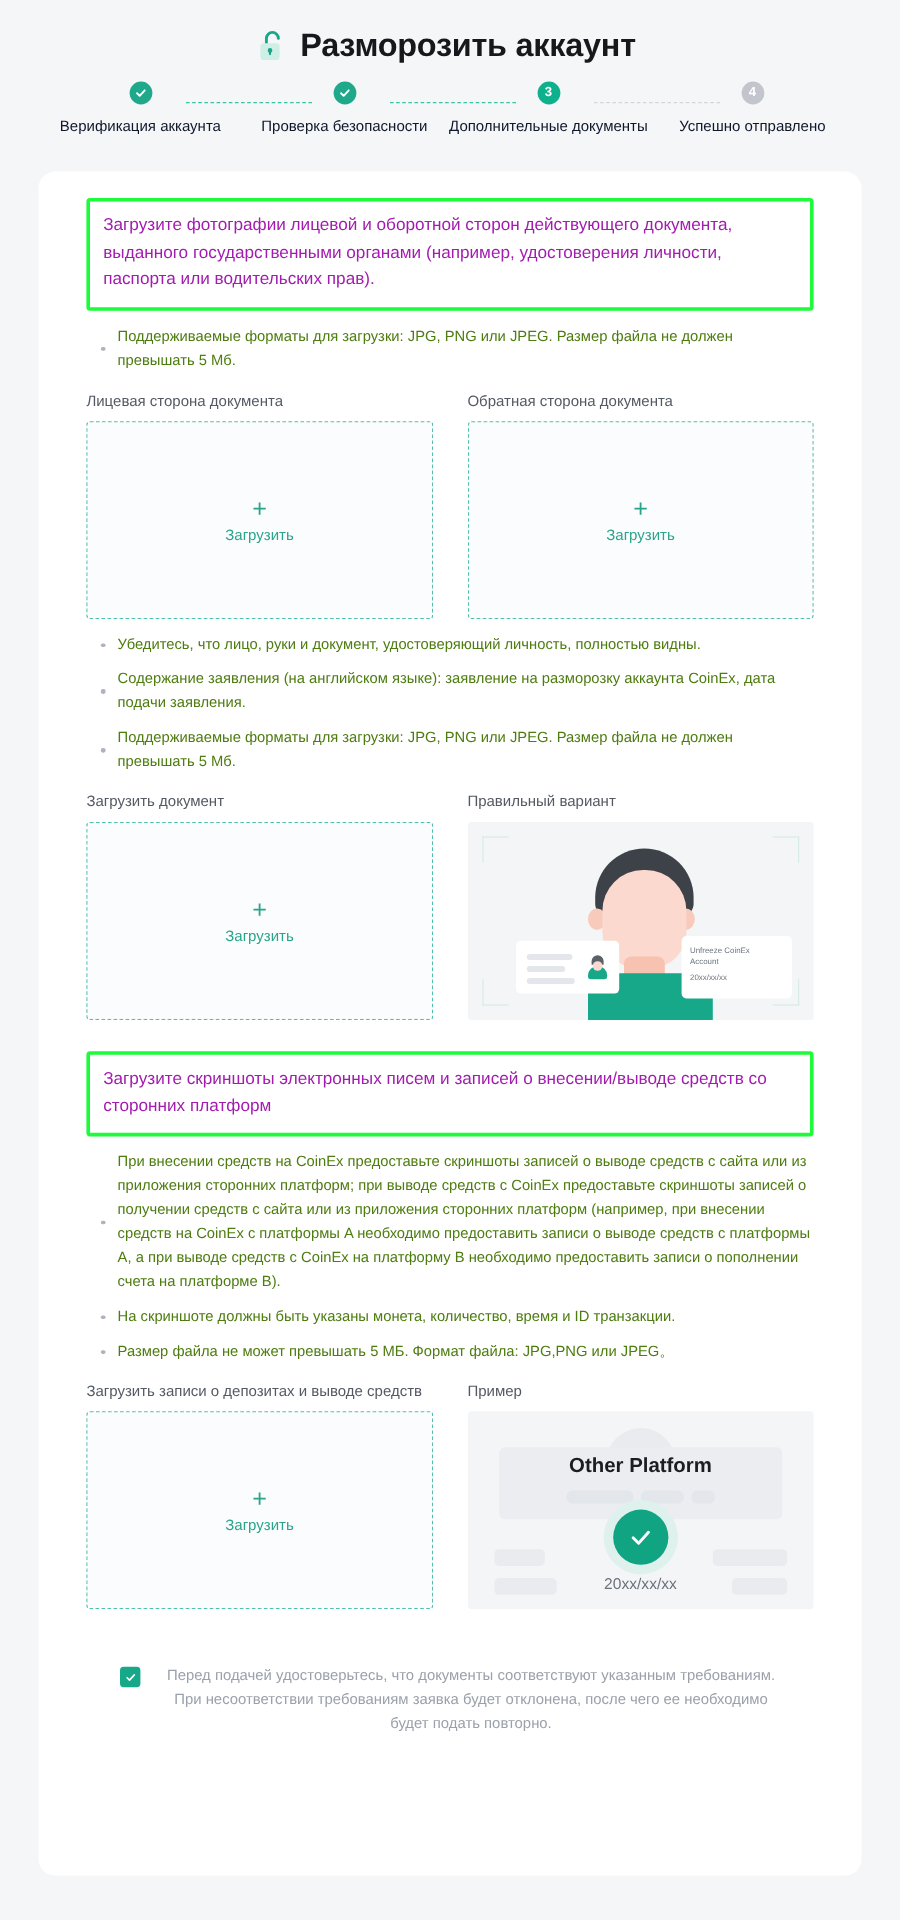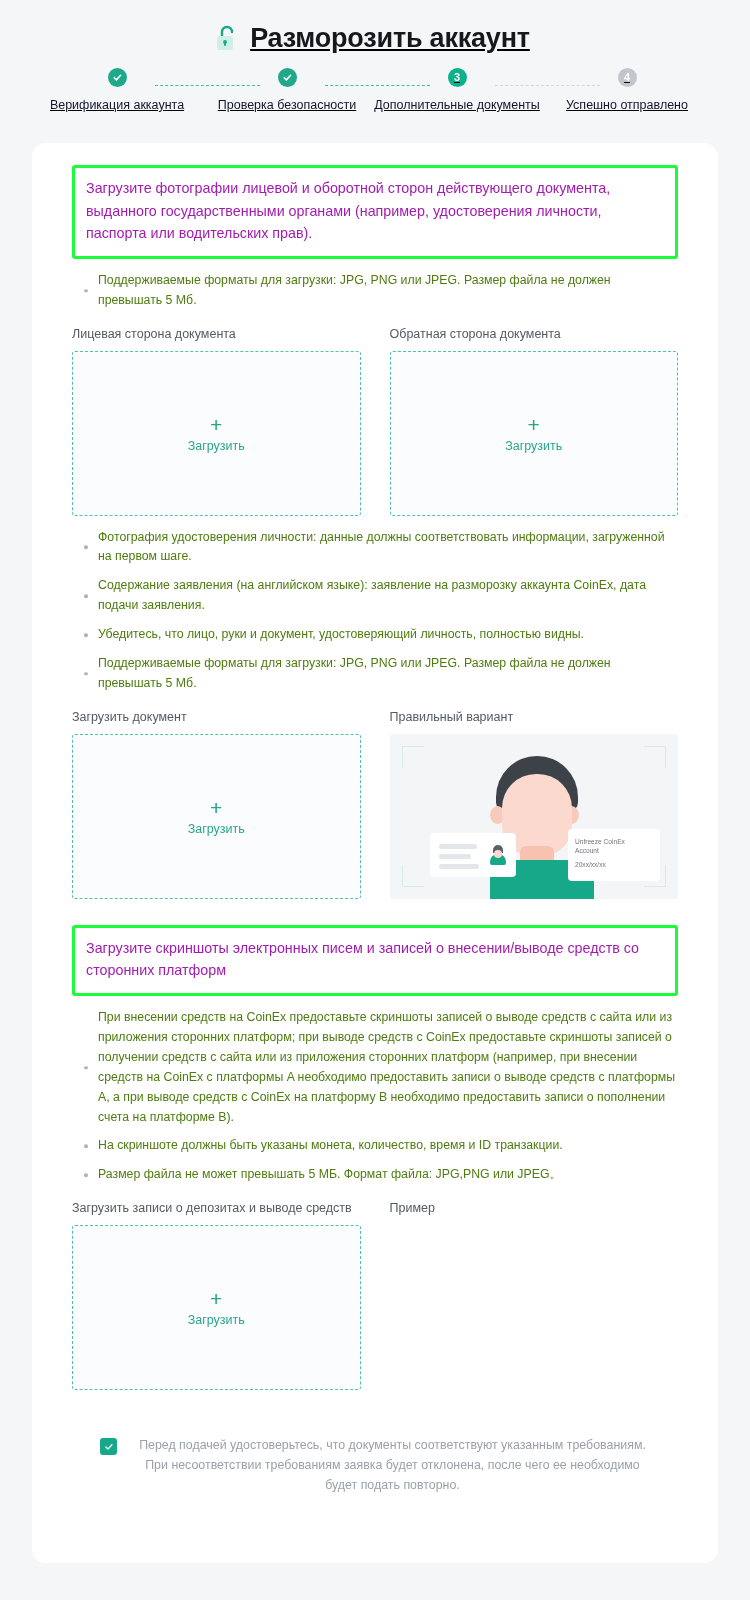--- a/index.html
+++ b/index.html
@@ -2,21 +2,21 @@
 <html lang="ru"><head>
 <meta charset="utf-8">
 <style>
   * { box-sizing: border-box; margin: 0; padding: 0; }
   html, body {
     width: 750px; height: 1600px;
     background: #f5f6f8;
     font-family: "Liberation Sans", sans-serif;
     -webkit-font-smoothing: antialiased;
   }
-  .page { position: relative; width: 744px; height: 1600px; overflow: hidden; text-decoration: underline; }
+  .page { position: relative; width: 744px; height: 1600px; overflow: hidden; }
 
   
   .header {
     display: flex; align-items: center; justify-content: center;
     gap: 10px; padding-top: 18px; height: 58px;
   }
   .lock-icon { width: 26px; height: 28px; position: relative; display: block; }
   .page-title { font-size: 27px; font-weight: bold; color: #16181c; letter-spacing: -.2px; }
 
   
@@ -226,23 +226,22 @@
         <div class="col">
           <div class="col-label">Обратная сторона документа</div>
           <div class="dropzone">
             <div class="plus">+</div>
             <div class="dz-text">Загрузить</div>
           </div>
         </div>
       </div>
 
       <ul class="notes">
-        <li>Фотография удостоверения личности: данные должны соответствовать информации, загруженной на первом шаге.</li>
+        <li>Убедитесь, что лицо, руки и документ, удостоверяющий личность, полностью видны.</li>
         <li>Содержание заявления (на английском языке): заявление на разморозку аккаунта CoinEx, дата подачи заявления.</li>
-        <li>Убедитесь, что лицо, руки и документ, удостоверяющий личность, полностью видны.</li>
         <li>Поддерживаемые форматы для загрузки: JPG, PNG или JPEG. Размер файла не должен превышать 5 Мб.</li>
       </ul>
       <div class="grid">
         <div class="col">
           <div class="col-label">Загрузить документ</div>
           <div class="dropzone">
             <div class="plus">+</div>
             <div class="dz-text">Загрузить</div>
           </div>
         </div>
@@ -289,20 +288,41 @@
       <div class="grid">
         <div class="col">
           <div class="col-label">Загрузить записи о депозитах и выводе средств</div>
           <div class="dropzone">
             <div class="plus">+</div>
             <div class="dz-text">Загрузить</div>
           </div>
         </div>
         <div class="col">
           <div class="col-label">Пример</div>
+          <div class="example">
+            <span class="op-bg1"></span>
+            <span class="op-bg2"></span>
+            <div class="op-title">Other Platform</div>
+            <div class="op-pillrow">
+              <span class="op-pill" style="width:56px"></span>
+              <span class="op-pill" style="width:36px"></span>
+              <span class="op-pill" style="width:20px"></span>
+            </div>
+            <span class="op-halo"></span>
+            <span class="op-check">
+              <svg viewBox="0 0 24 24">
+                  <path d="M5 12.5 L10 17.5 L19 7.5" fill="none" stroke="#fff" stroke-width="2.6" stroke-linecap="round" stroke-linejoin="round"></path>
+                </svg>
+            </span>
+            <span class="op-b1"></span>
+            <span class="op-b2"></span>
+            <span class="op-b3"></span>
+            <span class="op-b4"></span>
+            <div class="op-date">20xx/xx/xx</div>
+          </div>
         </div>
       </div>
 
       <div class="footer">
         <div class="consent">
           <span class="checkbox">
             <svg viewBox="0 0 12 12">
                 <path d="M2.3 6.1 L4.7 8.5 L9.5 3.3" fill="none" stroke="#fff" stroke-width="1.6" stroke-linecap="round" stroke-linejoin="round"></path>
               </svg>
           </span>

